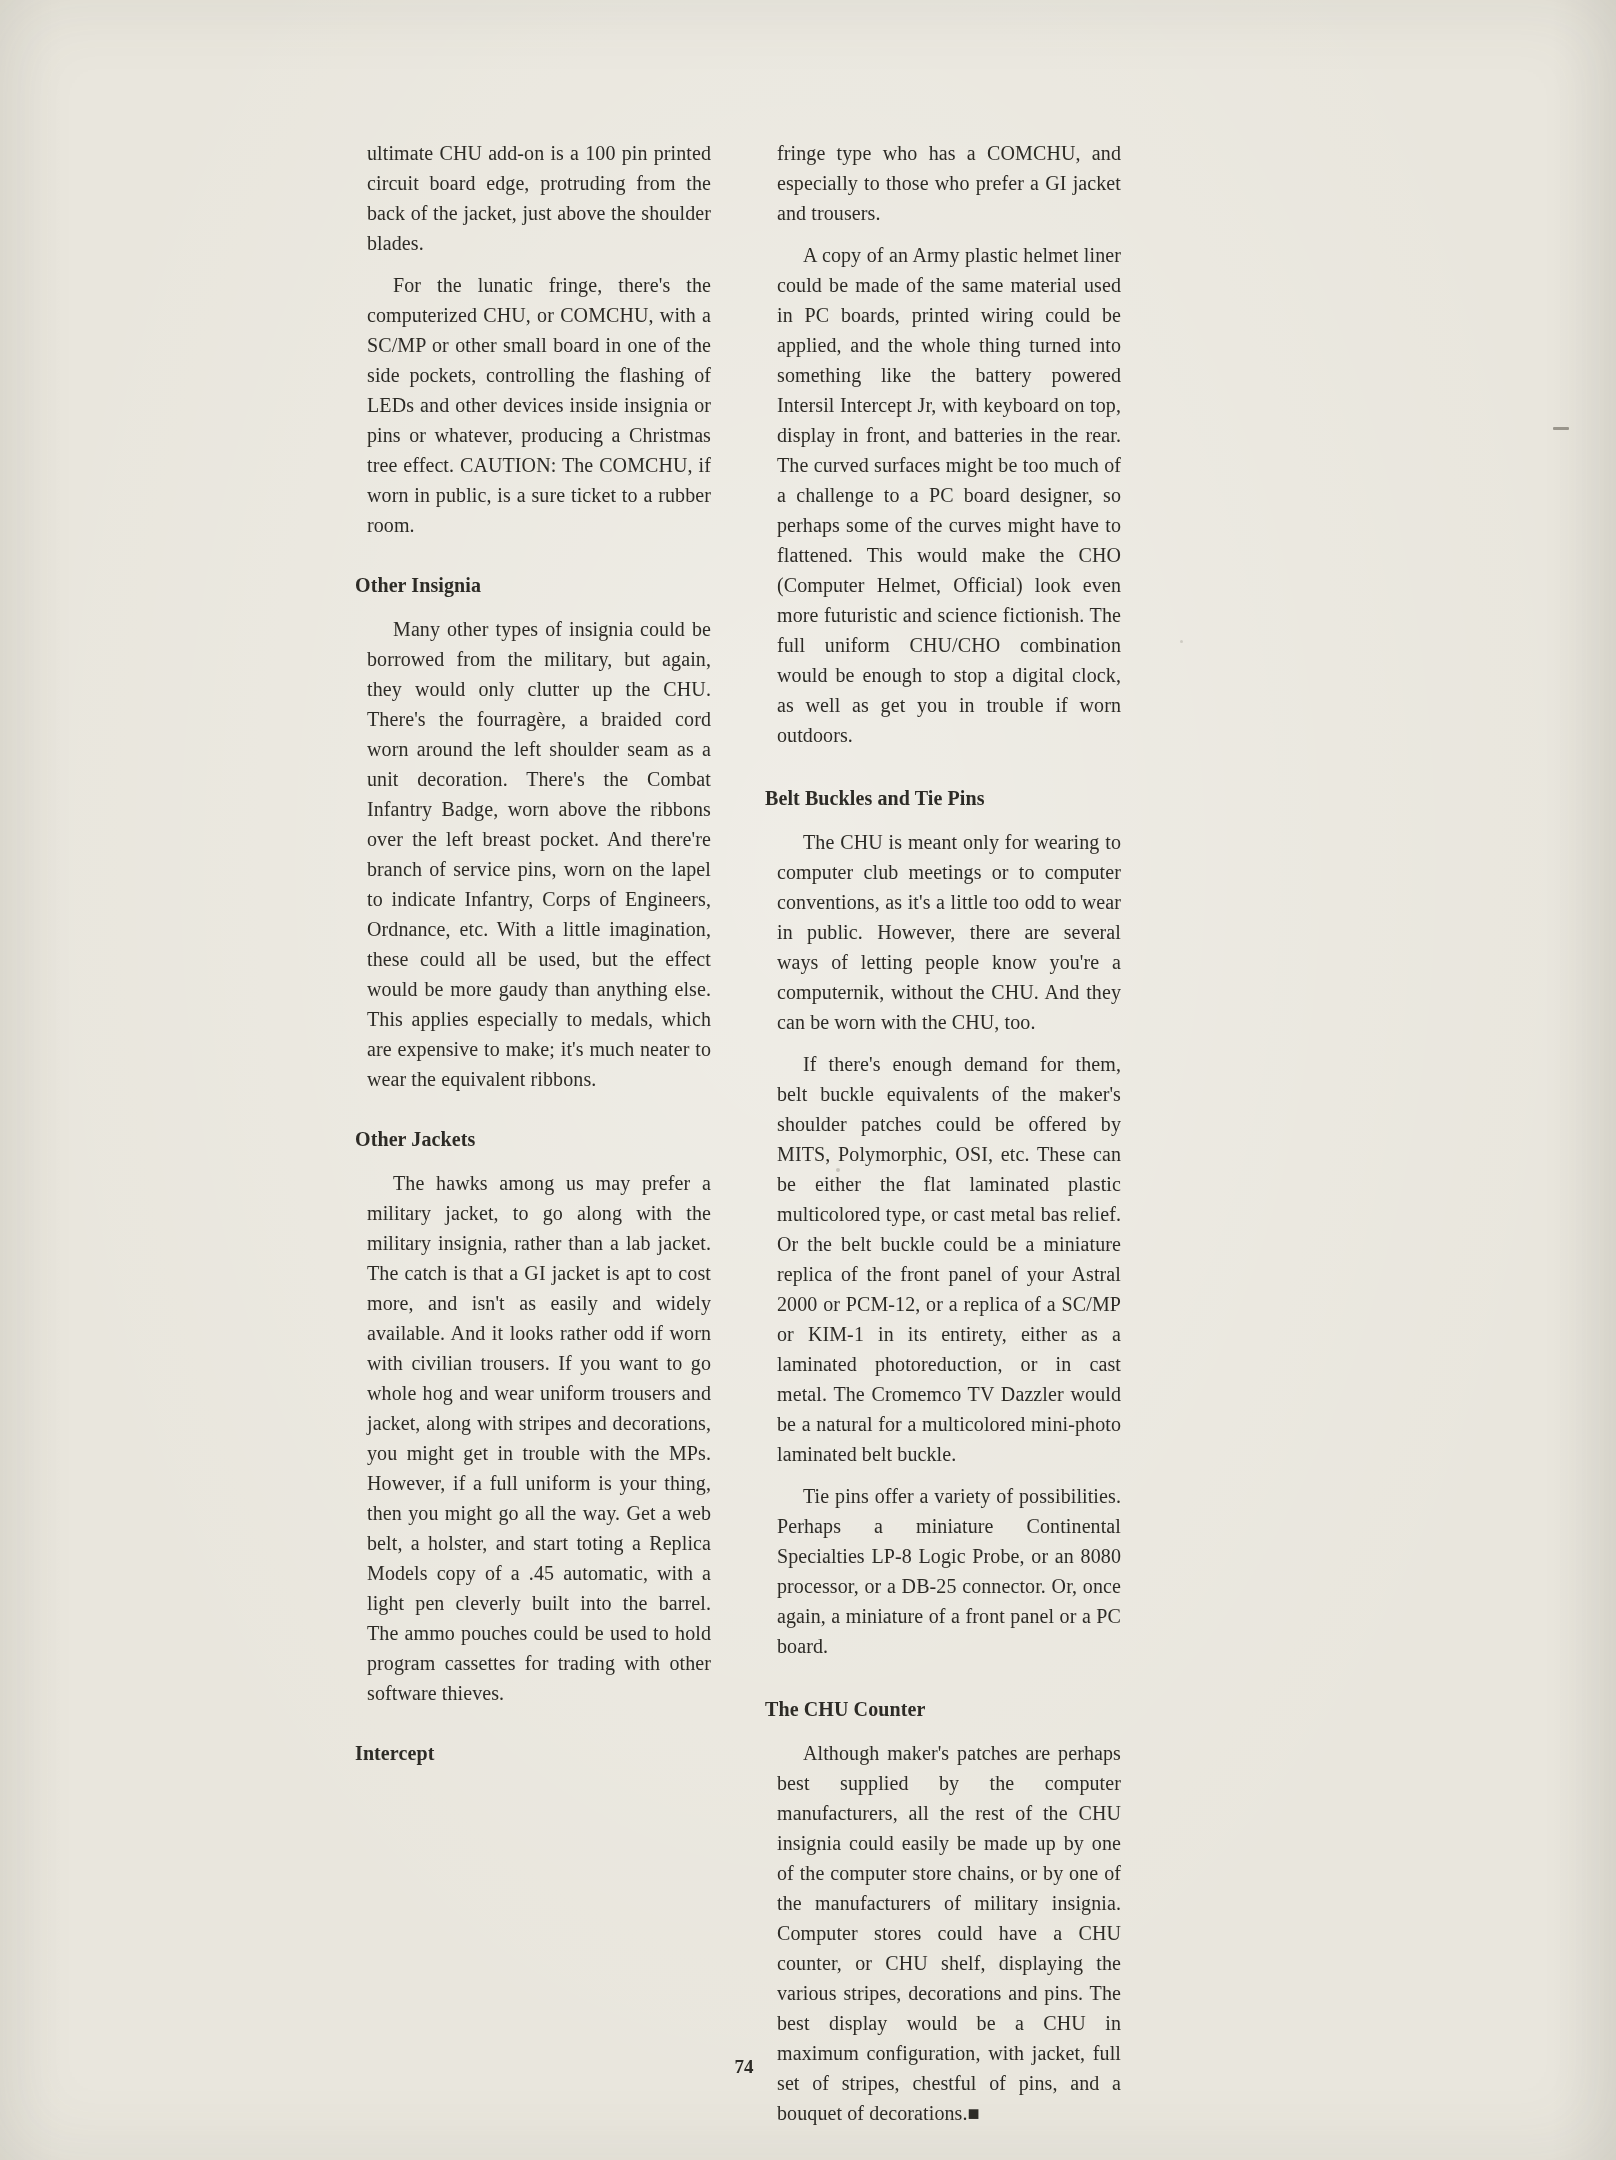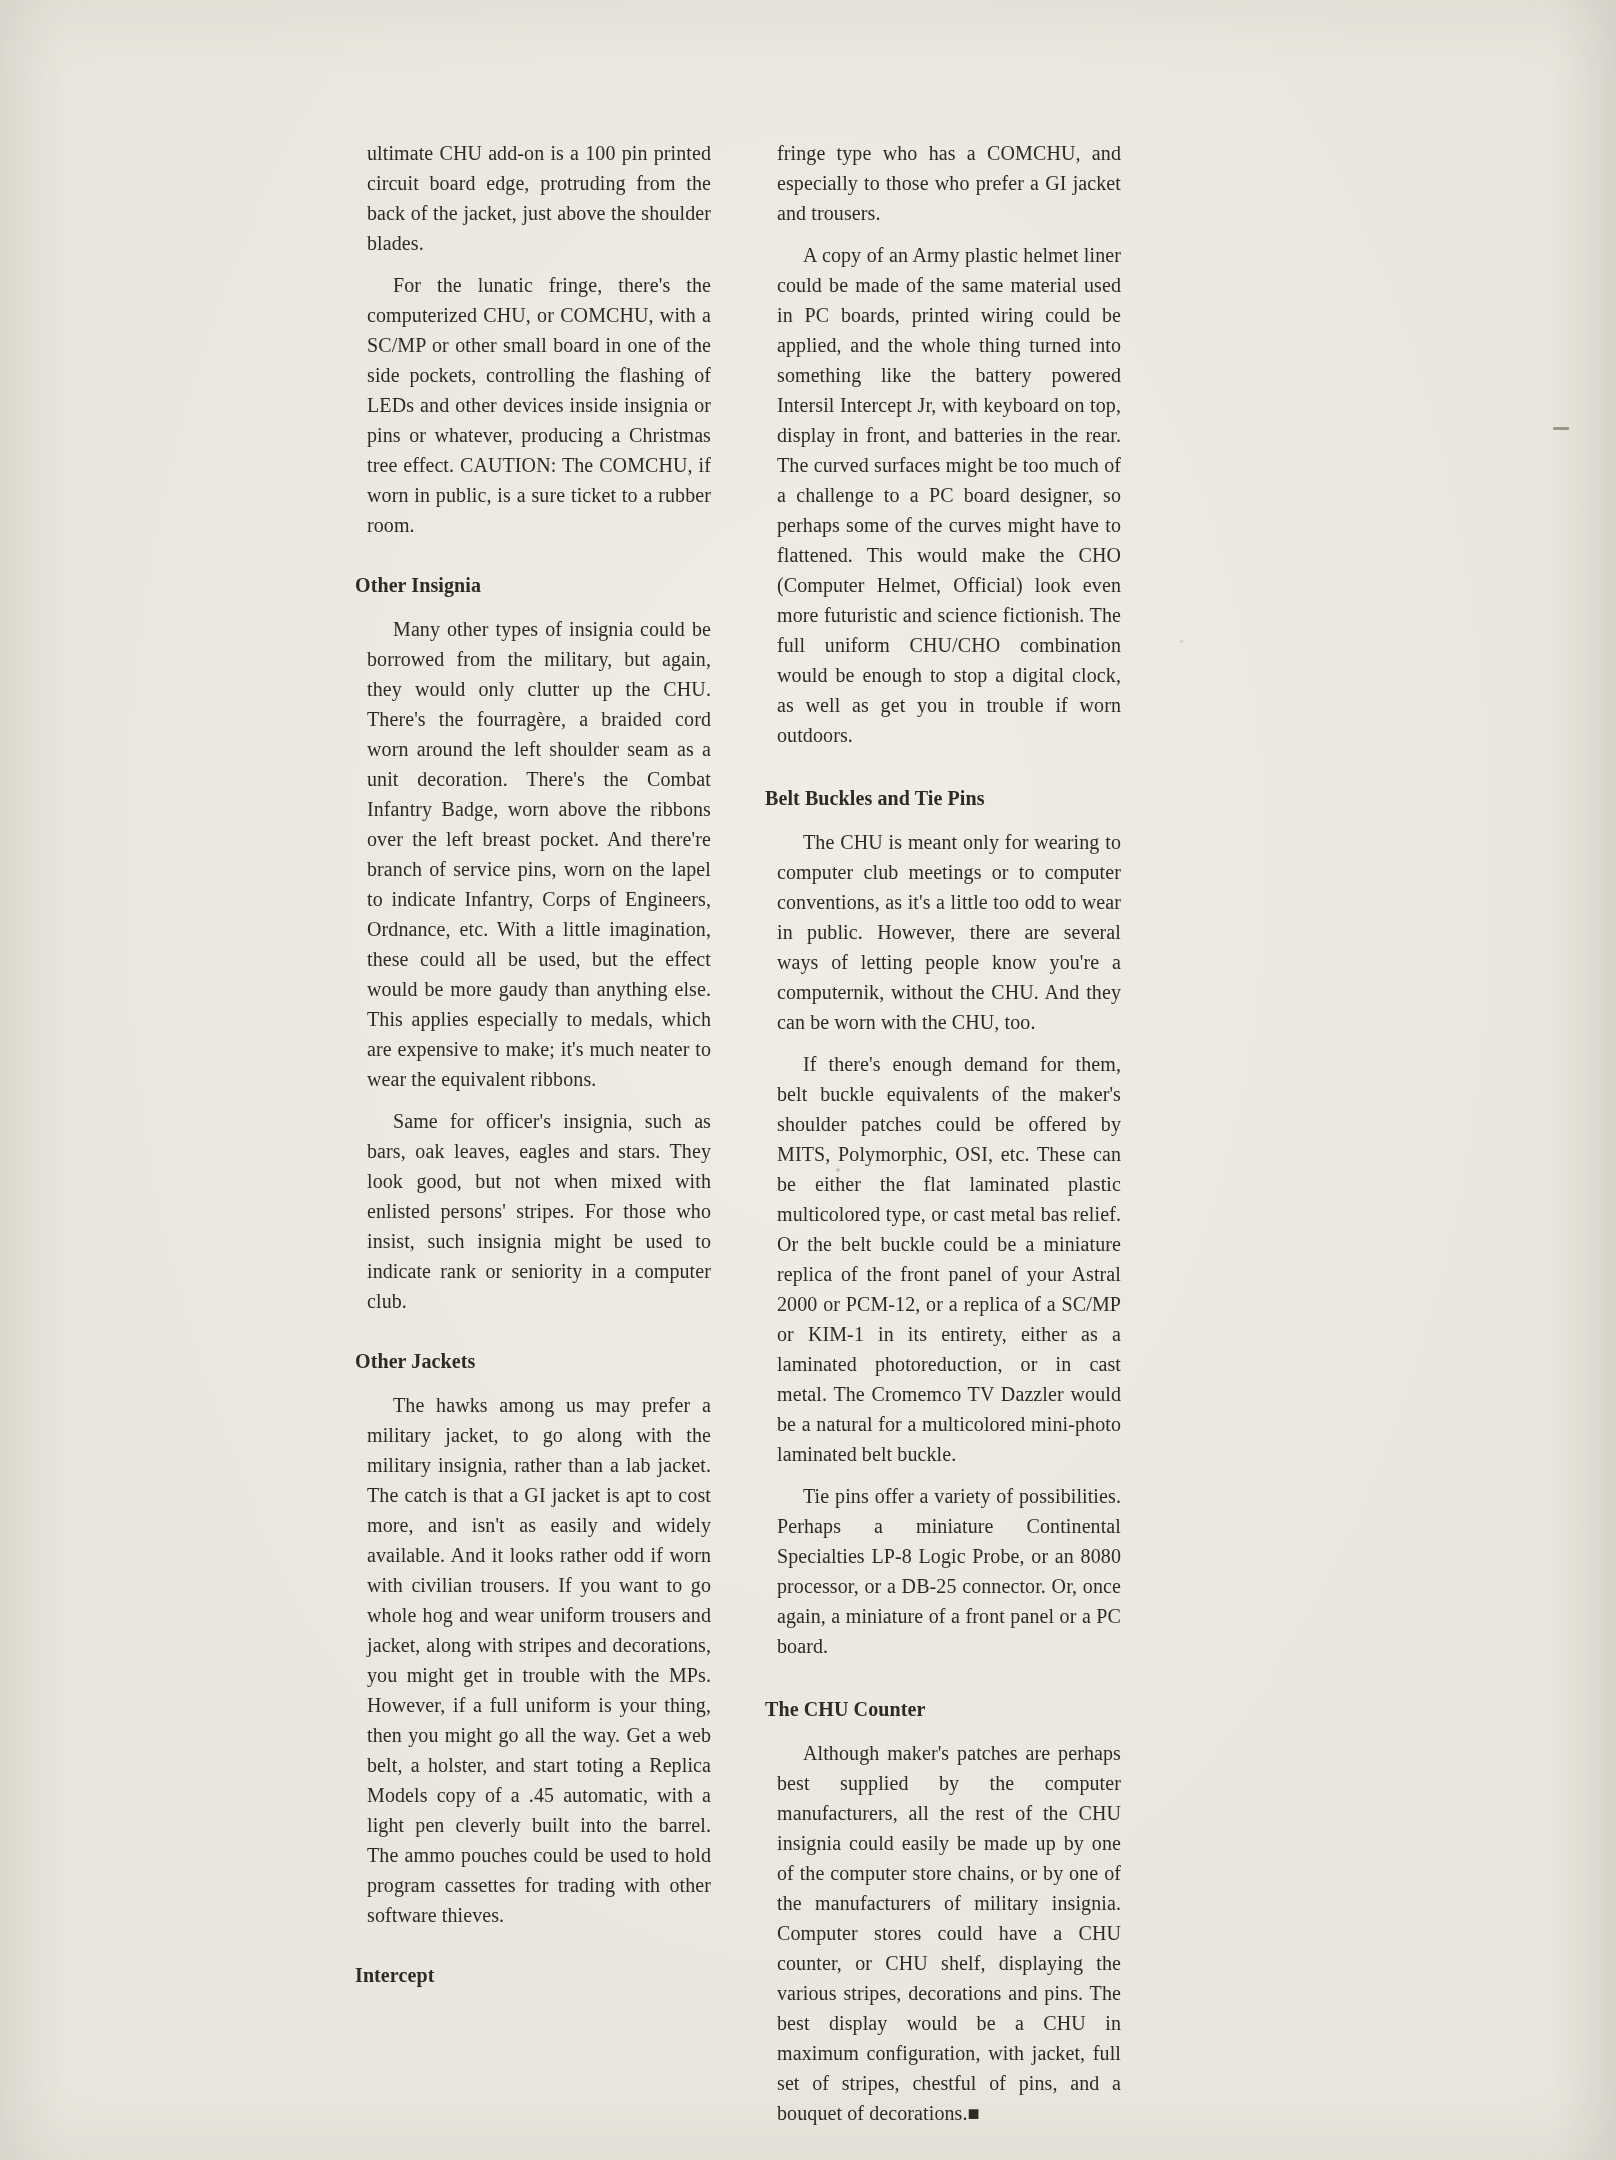--- a/index.html
+++ b/index.html
@@ -78,37 +78,37 @@
 
 <div class="paper">
 
   <div class="content">
 
     <div class="column">
       <p class="no-indent">ultimate CHU add-on is a 100 pin printed circuit board edge, protruding from the back of the jacket, just above the shoulder blades.</p>
       <p>For the lunatic fringe, there's the computerized CHU, or COMCHU, with a SC/MP or other small board in one of the side pockets, controlling the flashing of LEDs and other devices inside insignia or pins or whatever, producing a Christmas tree effect. CAUTION: The COMCHU, if worn in public, is a sure ticket to a rubber room.</p>
       <h3 class="heading">Other Insignia</h3>
       <p>Many other types of insignia could be borrowed from the military, but again, they would only clutter up the CHU. There's the fourragère, a braided cord worn around the left shoulder seam as a unit decoration. There's the Combat Infantry Badge, worn above the ribbons over the left breast pocket. And there're branch of service pins, worn on the lapel to indicate Infantry, Corps of Engineers, Ordnance, etc. With a little imagination, these could all be used, but the effect would be more gaudy than anything else. This applies especially to medals, which are expensive to make; it's much neater to wear the equivalent ribbons.</p>
-      <p>Same for officer's insignia, such as bars, oak leaves, eagles and stars. They look good, but not when mixed with enlisted persons' stripes. For those who insist, such insignia might be used to indicate rank or seniority in a computer club.</p>
       <h3 class="heading">Other Jackets</h3>
       <p>The hawks among us may prefer a military jacket, to go along with the military insignia, rather than a lab jacket. The catch is that a GI jacket is apt to cost more, and isn't as easily and widely available. And it looks rather odd if worn with civilian trousers. If you want to go whole hog and wear uniform trousers and jacket, along with stripes and decorations, you might get in trouble with the MPs. However, if a full uniform is your thing, then you might go all the way. Get a web belt, a holster, and start toting a Replica Models copy of a .45 automatic, with a light pen cleverly built into the barrel. The ammo pouches could be used to hold program cassettes for trading with other software thieves.</p>
       <h3 class="heading">Intercept</h3>
     </div>
 
     <div class="column">
       <p class="no-indent">fringe type who has a COMCHU, and especially to those who prefer a GI jacket and trousers.</p>
       <p>A copy of an Army plastic helmet liner could be made of the same material used in PC boards, printed wiring could be applied, and the whole thing turned into something like the battery powered Intersil Intercept Jr, with keyboard on top, display in front, and batteries in the rear. The curved surfaces might be too much of a challenge to a PC board designer, so perhaps some of the curves might have to flattened. This would make the CHO (Computer Helmet, Official) look even more futuristic and science fictionish. The full uniform CHU/CHO combination would be enough to stop a digital clock, as well as get you in trouble if worn outdoors.</p>
       <h3 class="heading big-gap">Belt Buckles and Tie Pins</h3>
       <p>The CHU is meant only for wearing to computer club meetings or to computer conventions, as it's a little too odd to wear in public. However, there are several ways of letting people know you're a computernik, without the CHU. And they can be worn with the CHU, too.</p>
       <p>If there's enough demand for them, belt buckle equivalents of the maker's shoulder patches could be offered by MITS, Polymorphic, OSI, etc. These can be either the flat laminated plastic multicolored type, or cast metal bas relief. Or the belt buckle could be a miniature replica of the front panel of your Astral 2000 or PCM-12, or a replica of a SC/MP or KIM-1 in its entirety, either as a laminated photoreduction, or in cast metal. The Cromemco TV Dazzler would be a natural for a multicolored mini-photo laminated belt buckle.</p>
       <p>Tie pins offer a variety of possibilities. Perhaps a miniature Continental Specialties LP-8 Logic Probe, or an 8080 processor, or a DB-25 connector. Or, once again, a miniature of a front panel or a PC board.</p>
       <h3 class="heading big-gap">The CHU Counter</h3>
       <p>Although maker's patches are perhaps best supplied by the computer manufacturers, all the rest of the CHU insignia could easily be made up by one of the computer store chains, or by one of the manufacturers of military insignia. Computer stores could have a CHU counter, or CHU shelf, displaying the various stripes, decorations and pins. The best display would be a CHU in maximum configuration, with jacket, full set of stripes, chestful of pins, and a bouquet of decorations.■</p>
     </div>
 
   </div>
 
+  <div class="page-footer">74</div>
 
   <div class="speck dash" style="left:1553px; top:427px; width:16px; height:3px;"></div>
   <div class="speck" style="left:836px; top:1168px; width:4px; height:4px; opacity:0.4;"></div>
   <div class="speck" style="left:1180px; top:640px; width:3px; height:3px; opacity:0.3;"></div>
 
 </div>
 
 </body></html>

